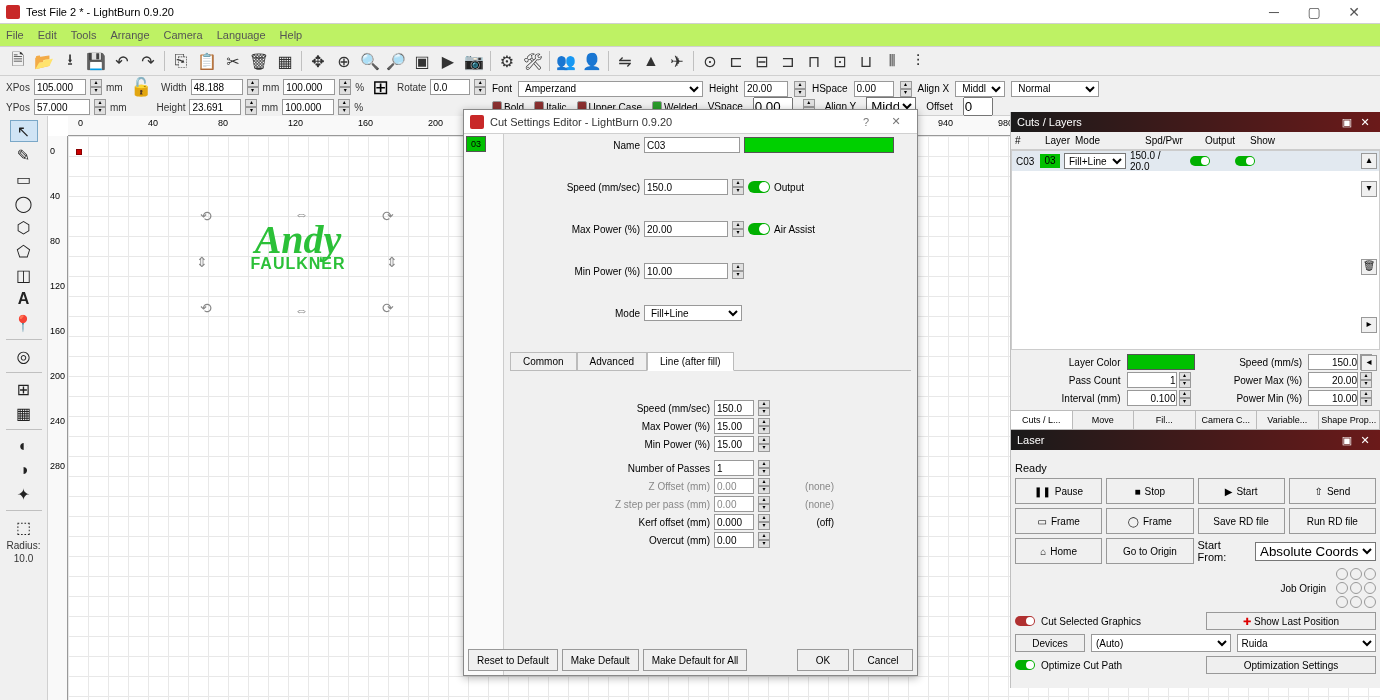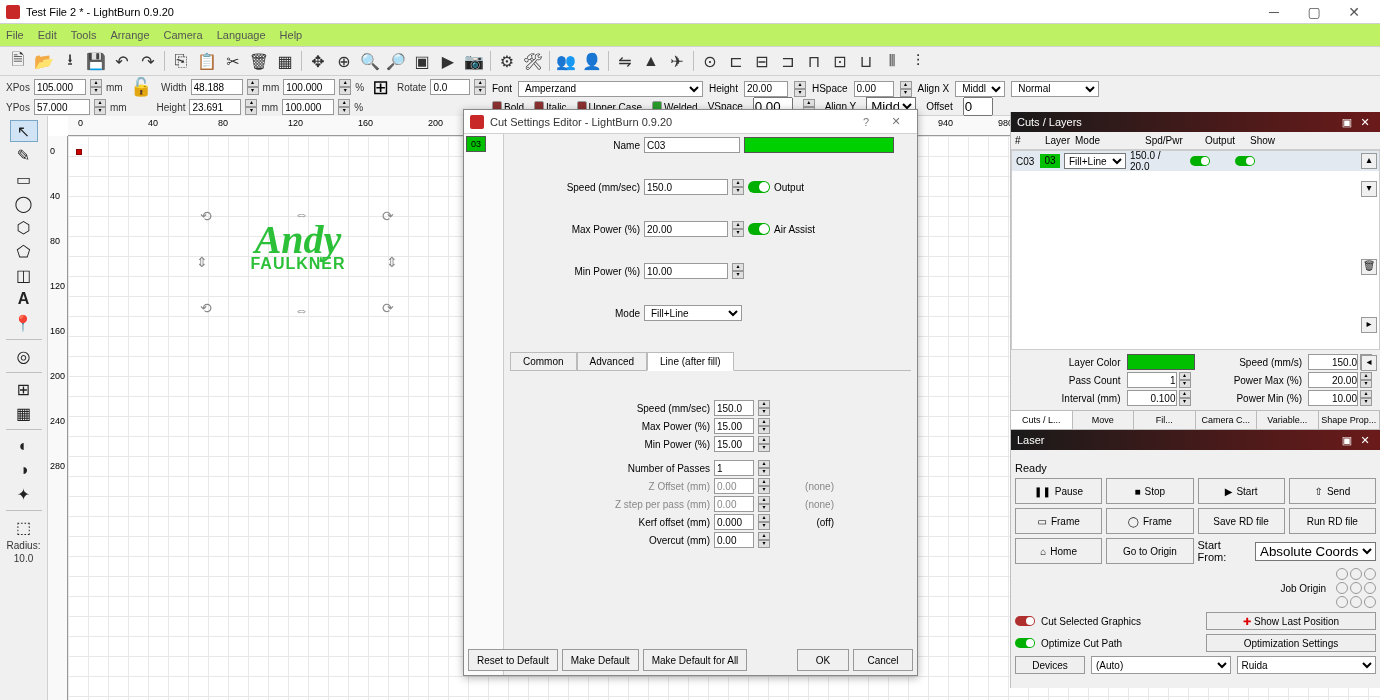--- a/index.html
+++ b/index.html
@@ -588,24 +588,24 @@
           <div class="o"></div>
       </div>
     </div>
     <div class="laser-row">
         <div class="mini-toggle red"></div>
         <span>Cut Selected Graphics</span>
       <div style="flex:1"></div>
       <button style="width:170px"><span style="color:#d00">✚ </span><span>Show Last Position</span></button>
     </div>
     <div class="laser-row">
+      <button style="width:70px">Devices</button>
+      <select style="flex:1"><option>(Auto)</option></select>
+      <select style="flex:1"><option>Ruida</option></select>
+    </div>
+    <div class="laser-row">
         <div class="mini-toggle"></div>
         <span>Optimize Cut Path</span>
       <div style="flex:1"></div>
       <button style="width:170px">Optimization Settings</button>
     </div>
-    <div class="laser-row">
-      <button style="width:70px">Devices</button>
-      <select style="flex:1"><option>(Auto)</option></select>
-      <select style="flex:1"><option>Ruida</option></select>
-    </div>
   </div>
 </div>
 
 </body></html>

